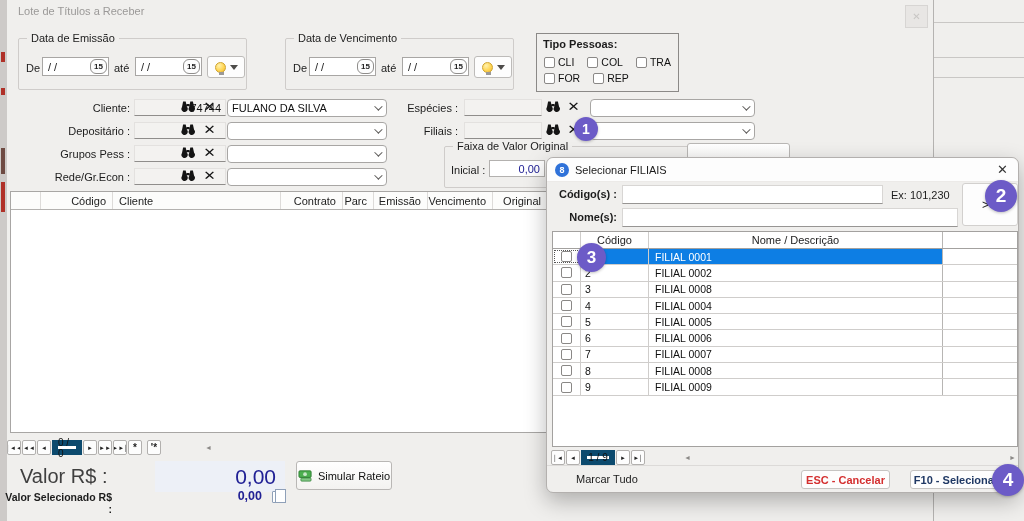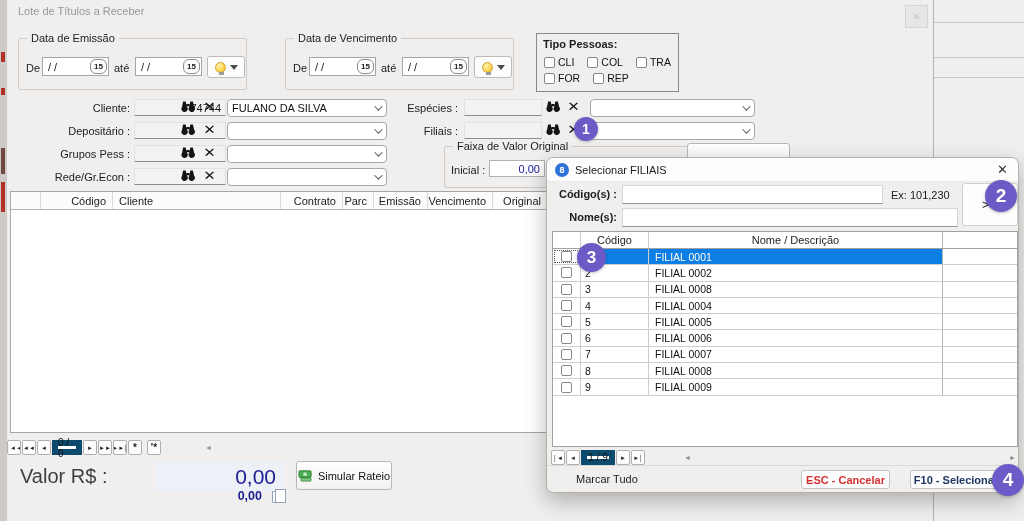--- a/index.html
+++ b/index.html
@@ -248,20 +248,21 @@
   <div class="abs" style="left:20px;top:465px;width:132px;text-align:left;font-size:20px;color:#3f3f3f">Valor R$ :</div>
   <div id="valor-box">0,00</div>
   <div class="btn" style="left:296px;top:461px;width:96px;height:29px;gap:5px">
     <svg width="15" height="14" viewBox="0 0 16 15">
         <rect x="1" y="2" width="13" height="7" rx="1" fill="#4caf50" stroke="#2e7d32"></rect>
         <circle cx="7.5" cy="5.5" r="2" fill="#c8e6c9"></circle>
         <rect x="3" y="9.6" width="11" height="3.4" rx="1" fill="#81c784" stroke="#2e7d32" stroke-width=".7"></rect>
       </svg>
     <span>Simular Rateio</span>
   </div>
+  <div class="abs" style="left:0px;top:491px;width:112px;text-align:right;font-size:10.5px;font-weight:bold;color:#1c1c1c">Valor Selecionado R$ :</div>
   <div class="abs" style="left:200px;top:489px;width:62px;text-align:right;font-size:12.5px;font-weight:bold;color:var(--navy-val)">0,00</div>
   <div class="copyicon" style="left:272px;top:491px"></div>
 
   <div id="dialog">
     <div id="dlg-titlebar">
       <div id="dlg-appicon">8</div>
       <div class="lbl" style="left:28px;top:6px">Selecionar FILIAIS</div>
       <div class="abs" style="right:10px;top:4px;font-size:13px;color:#333;cursor:default">✕</div>
     </div>
 

